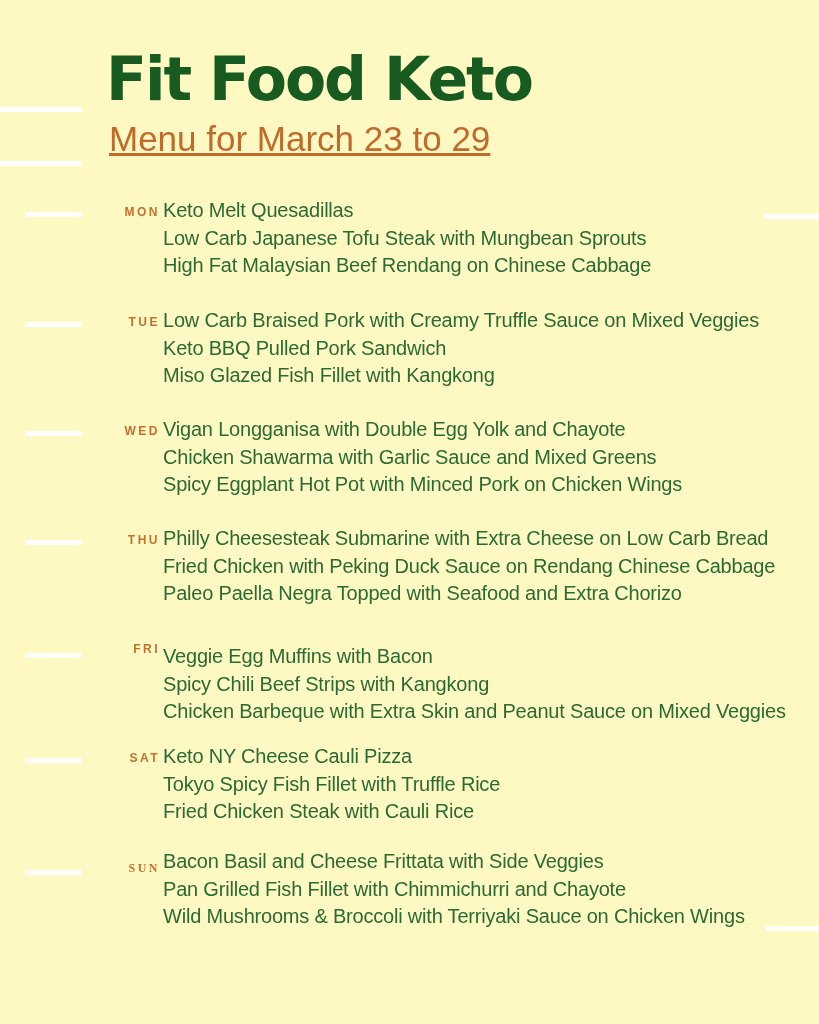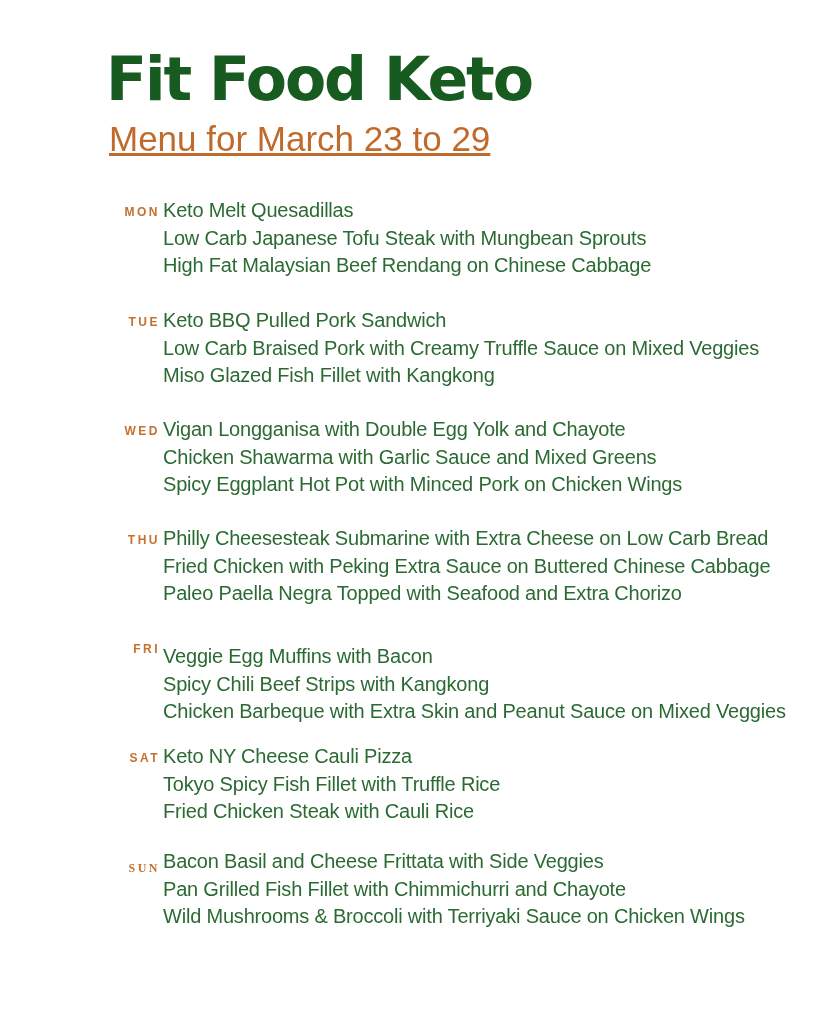--- a/index.html
+++ b/index.html
@@ -4,21 +4,21 @@
 <style>
   html, body {
     margin: 0;
     padding: 0;
     background: #888;
   }
   .poster {
     position: relative;
     width: 819px;
     height: 1024px;
-    background: #ffffff;
+    background: #fef9c3;
     overflow: hidden;
     font-family: "Liberation Sans", sans-serif;
   }
 
   
   .corner-decor { position: absolute; top: 0; right: 0; }
 
   
   .header-line {
     position: absolute;
@@ -132,42 +132,42 @@
       <p>Keto Melt Quesadillas</p>
       <p>Low Carb Japanese Tofu Steak with Mungbean Sprouts</p>
       <p>High Fat Malaysian Beef Rendang on Chinese Cabbage</p>
     </div>
   </section>
 
   <section class="day-block day-tue" style="top:307px">
     <span class="day-dash"></span>
     <span class="day-label">TUE</span>
     <div class="day-items">
+      <p>Low Carb Braised Pork with Creamy Truffle Sauce on Mixed Veggies</p>
       <p>Keto BBQ Pulled Pork Sandwich</p>
-      <p>Low Carb Braised Pork with Creamy Truffle Sauce on Mixed Veggies</p>
       <p>Miso Glazed Fish Fillet with Kangkong</p>
     </div>
   </section>
 
   <section class="day-block day-wed" style="top:416px">
     <span class="day-dash"></span>
     <span class="day-label">WED</span>
     <div class="day-items">
       <p>Vigan Longganisa with Double Egg Yolk and Chayote</p>
       <p>Chicken Shawarma with Garlic Sauce and Mixed Greens</p>
       <p>Spicy Eggplant Hot Pot with Minced Pork on Chicken Wings</p>
     </div>
   </section>
 
   <section class="day-block day-thu" style="top:525px">
     <span class="day-dash"></span>
     <span class="day-label">THU</span>
     <div class="day-items">
       <p>Philly Cheesesteak Submarine with Extra Cheese on Low Carb Bread</p>
-      <p>Fried Chicken with Peking Extra Sauce on Buttered Chinese Cabbage</p>
+      <p>Fried Chicken with Peking Duck Sauce on Rendang Chinese Cabbage</p>
       <p>Paleo Paella Negra Topped with Seafood and Extra Chorizo</p>
     </div>
   </section>
 
   <section class="day-block day-fri" style="top:643px">
     <span class="day-dash"></span>
     <span class="day-label">FRI</span>
     <div class="day-items">
       <p>Veggie Egg Muffins with Bacon</p>
       <p>Spicy Chili Beef Strips with Kangkong</p>

